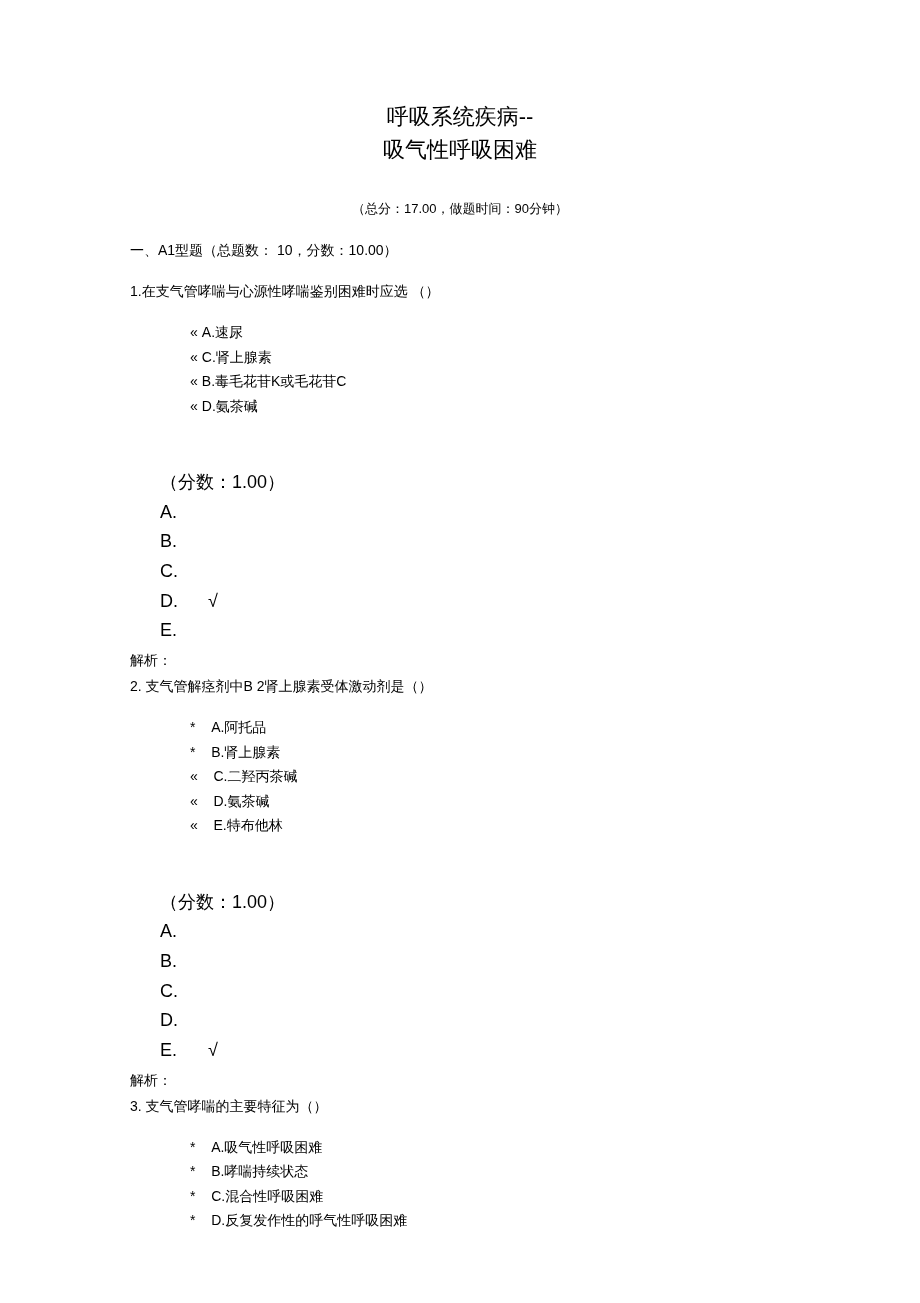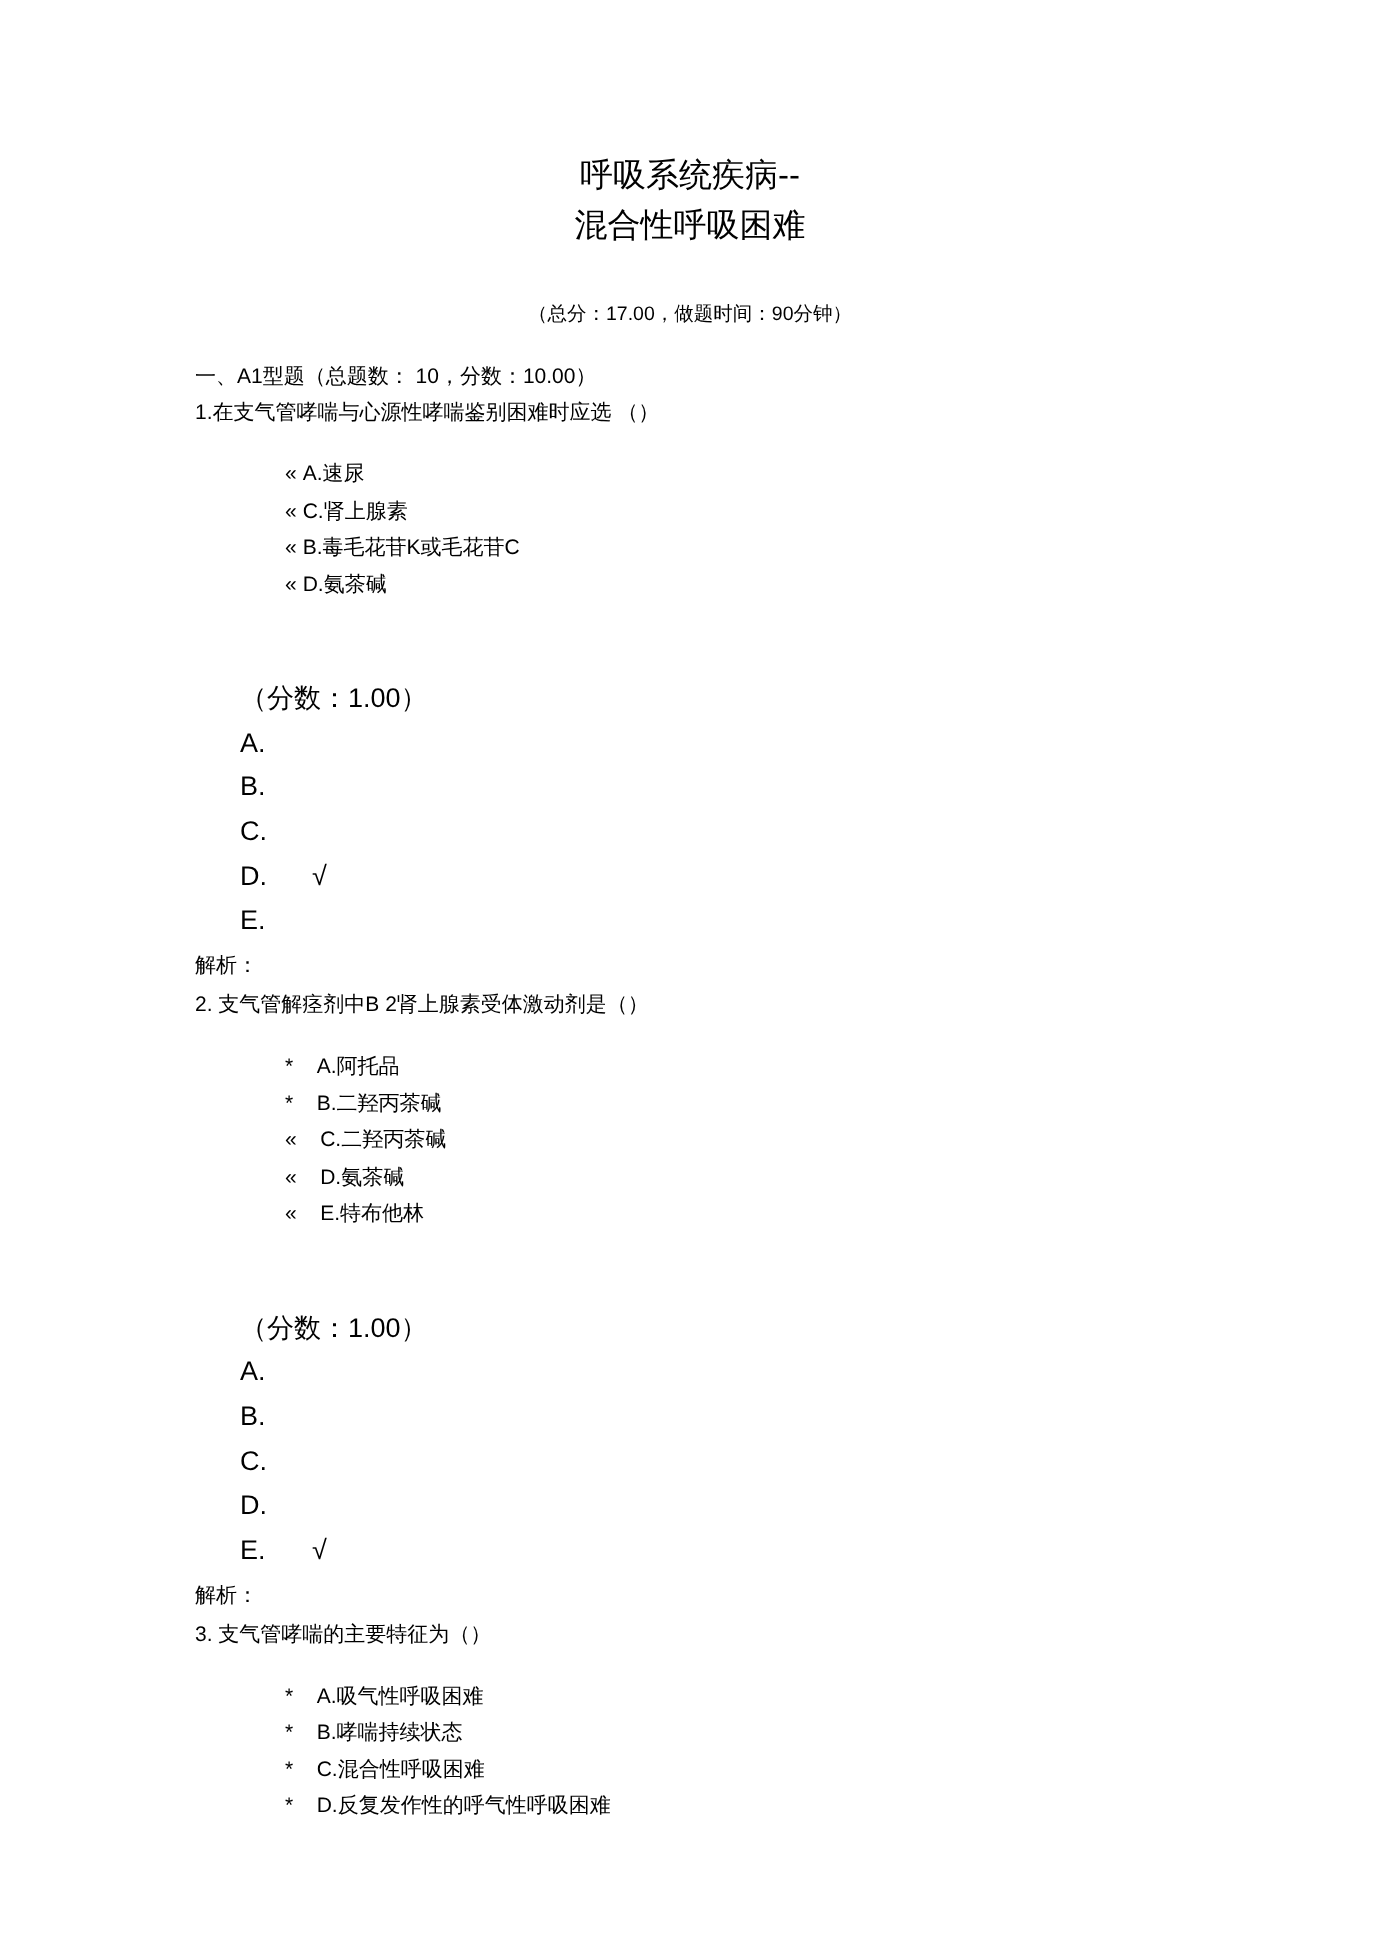--- a/index.html
+++ b/index.html
@@ -8,38 +8,38 @@
       min-height: 1303px;
       margin: 0 auto;
       background: #fff;
       font-family: "Microsoft YaHei", "SimSun", sans-serif;
       color: #000;
       padding: 100px 130px 40px 130px;
     }
     .title-block { text-align: center; margin-bottom: 34px; }
     .title-line { font-size: 22px; font-weight: 400; line-height: 1.5; }
     .meta-line { text-align: center; font-size: 13px; margin-bottom: 24px; }
-    .section-heading { font-size: 14px; margin-bottom: 4px; }
+    .section-heading { font-size: 14px; margin-bottom: 21px; }
     .question-stem { font-size: 14px; margin-bottom: 18px; line-height: 1.5; }
     .options-block { margin: 0 0 50px 60px; }
     .options-block .opt-line { font-size: 14px; line-height: 1.75; }
     .opt-marker { margin-right: 4px; }
     .score-block { margin-left: 30px; margin-bottom: 6px; }
     .score-block .sc-line { font-size: 18px; line-height: 1.65; }
     .answer-row { display: flex; gap: 18px; }
     .answer-row .letter { width: 22px; }
     .analysis { font-size: 14px; margin-bottom: 6px; }
     .v-mark { margin-left: 8px; }
   </style>
 </head>
 <body>
 
 <div class="title-block">
   <div class="title-line">呼吸系统疾病--</div>
-  <div class="title-line">混合性呼吸困难</div>
+  <div class="title-line">吸气性呼吸困难</div>
 </div>
 
 <div class="meta-line">（总分：17.00，做题时间：90分钟）</div>
 
 <div class="section-heading">一、A1型题（总题数：  10，分数：10.00）</div>
 
 <div class="question-stem">1.在支气管哮喘与心源性哮喘鉴别困难时应选    （）</div>
 <div class="options-block">
   <div class="opt-line"><span class="opt-marker">«</span><span>A.速尿</span></div>
   <div class="opt-line"><span class="opt-marker">«</span><span>C.肾上腺素</span></div>
@@ -63,21 +63,21 @@
     </div>
   <div class="sc-line answer-row">
       <span class="letter">E.</span>
     </div>
 </div>
 <div class="analysis">解析：</div>
 
 <div class="question-stem">2.      支气管解痉剂中B 2肾上腺素受体激动剂是（）</div>
 <div class="options-block">
   <div class="opt-line"><span class="opt-marker">*</span>&nbsp;&nbsp;&nbsp;<span>A.阿托品</span></div>
-  <div class="opt-line"><span class="opt-marker">*</span>&nbsp;&nbsp;&nbsp;<span>B.二羟丙茶碱</span></div>
+  <div class="opt-line"><span class="opt-marker">*</span>&nbsp;&nbsp;&nbsp;<span>B.肾上腺素</span></div>
   <div class="opt-line"><span class="opt-marker">«</span>&nbsp;&nbsp;&nbsp;<span>C.二羟丙茶碱</span></div>
   <div class="opt-line"><span class="opt-marker">«</span>&nbsp;&nbsp;&nbsp;<span>D.氨茶碱</span></div>
   <div class="opt-line"><span class="opt-marker">«</span>&nbsp;&nbsp;&nbsp;<span>E.特布他林</span></div>
 </div>
 <div class="score-block">
   <div class="sc-line">（分数：1.00）</div>
   <div class="sc-line answer-row">
       <span class="letter">A.</span>
     </div>
   <div class="sc-line answer-row">

